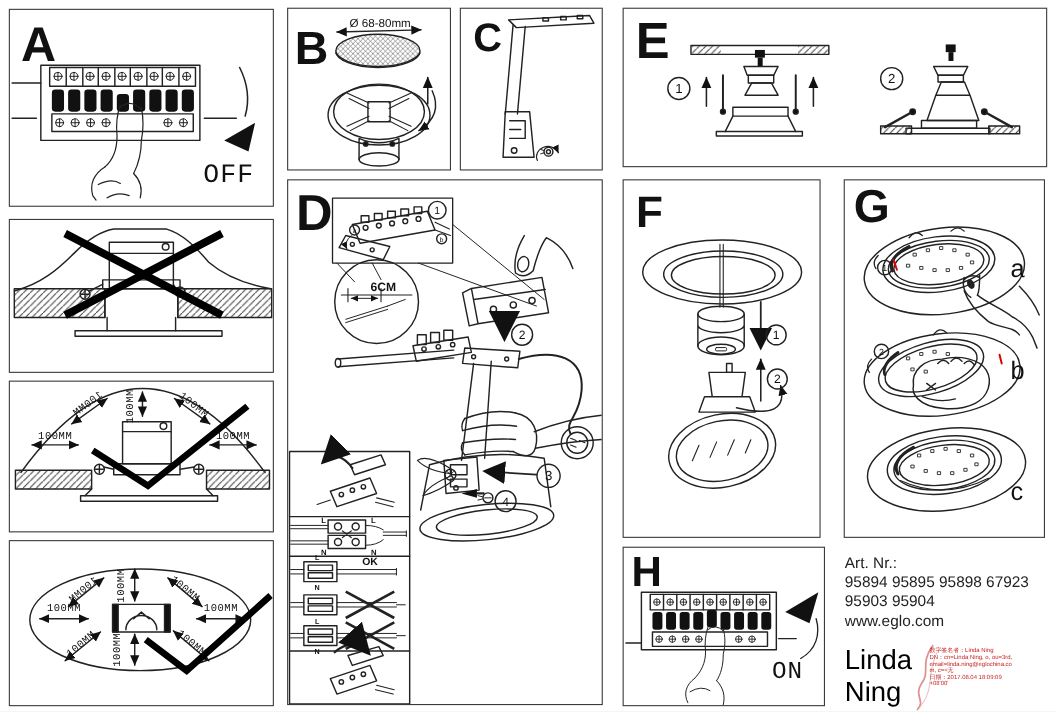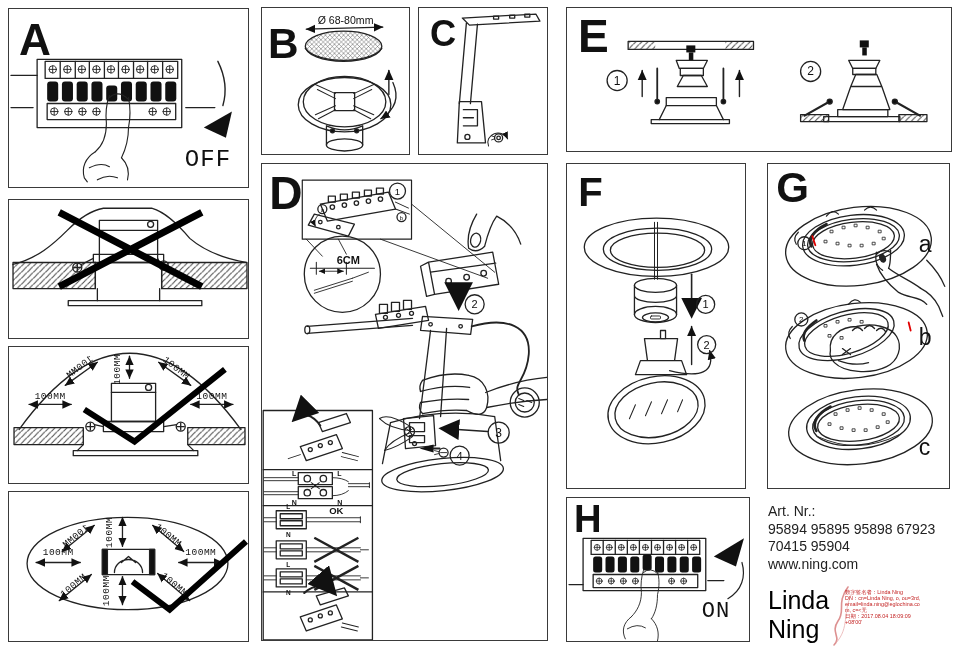--- a/index.html
+++ b/index.html
@@ -591,22 +591,22 @@
     </g>
   </g>
   <text class="letter" x="7" y="34" font-size="38">H</text>
   <text class="tm" x="134" y="118" font-size="22" letter-spacing="1">ON</text>
 </svg>
 </div>
 
 <div class="artblock">
   <div>Art. Nr.:</div>
   <div>95894 95895 95898 67923</div>
-  <div>70415 95904</div>
-  <div>www.ning.com</div>
+  <div>95903 95904</div>
+  <div>www.eglo.com</div>
 </div>
 
 <div class="namesig">
   <div>Linda</div>
   <div>Ning</div>
 </div>
 
 <svg style="position:absolute;left:828px;top:583px" width="34" height="64" viewBox="0 0 34 64">
   <path d="M20,4 C8,20 18,28 10,38 C2,50 14,54 6,62" stroke="#dd9191" stroke-width="1.6" fill="none" stroke-linecap="round"></path>
   <path d="M24,10 C14,30 22,44 8,60" stroke="#e8b0b0" stroke-width="0.8" fill="none"></path>

